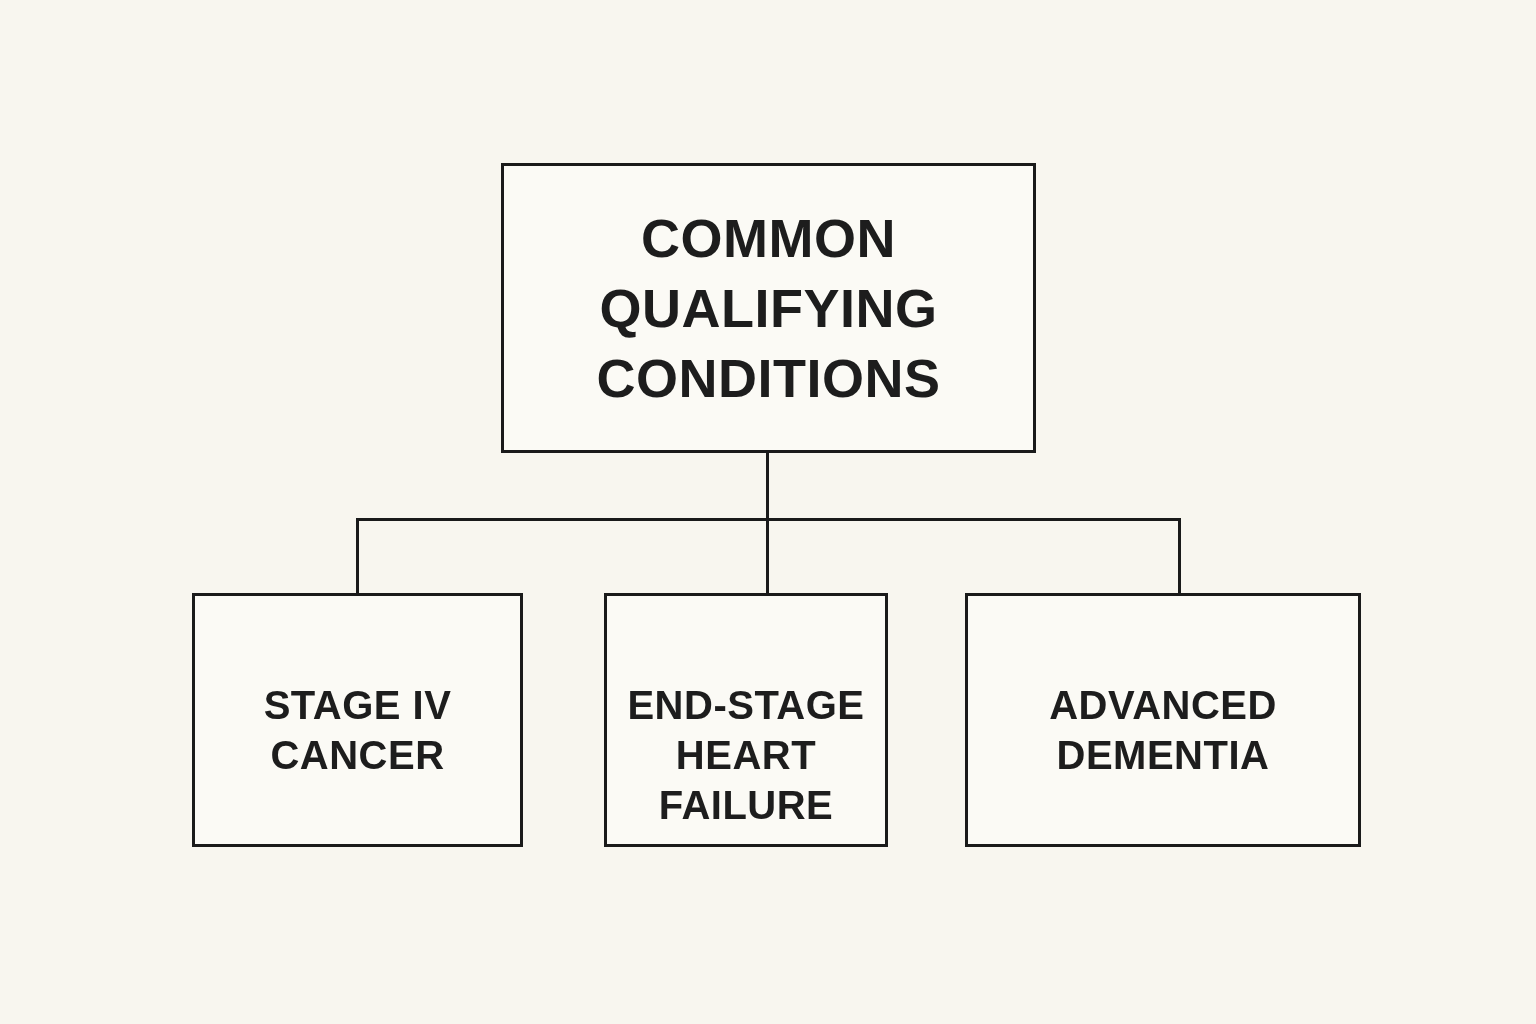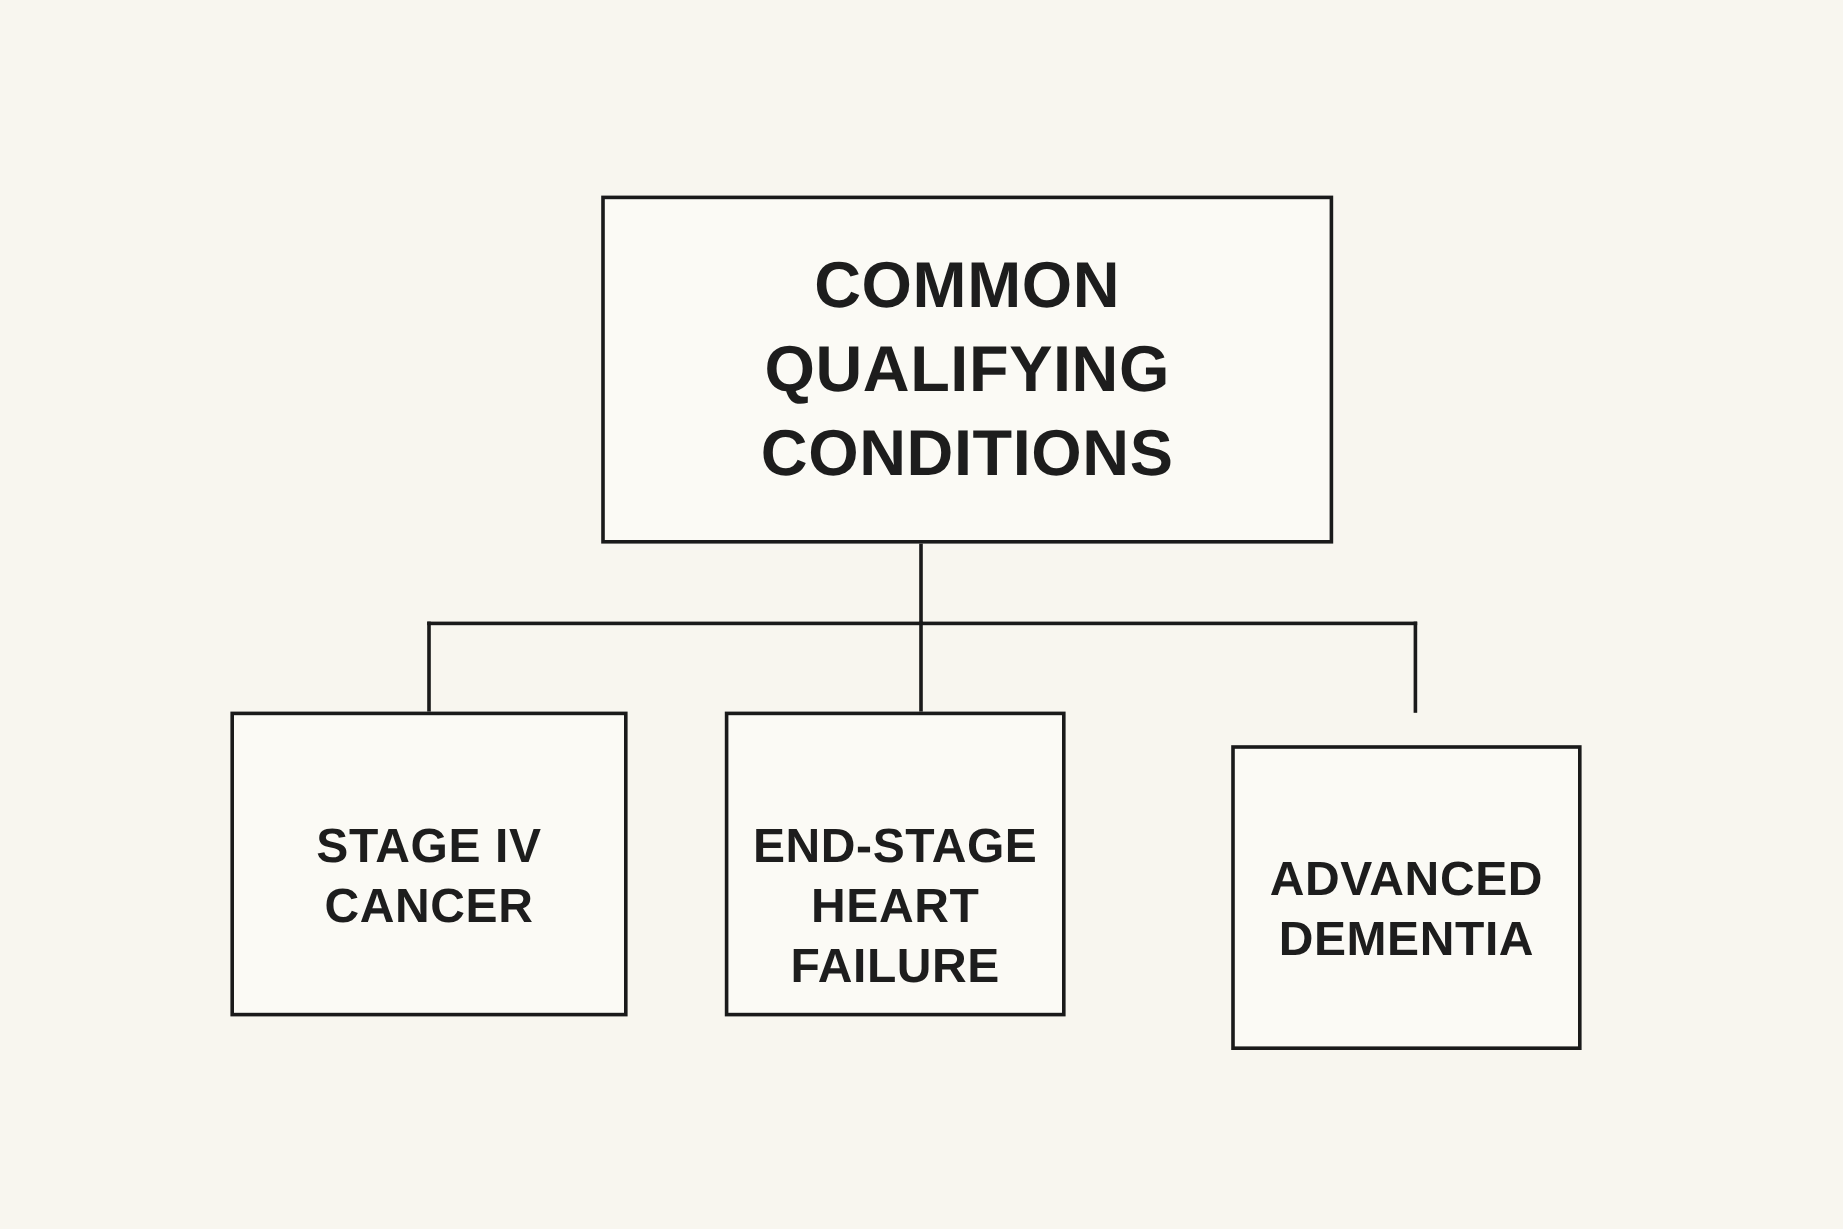--- a/index.html
+++ b/index.html
@@ -28,37 +28,37 @@
     justify-content: center;
     text-align: center;
     color: #1d1d1d;
     font-weight: 700;
     white-space: pre-line;
     letter-spacing: 0.5px;
   }
   .node-root {
     left: 501px;
     top: 163px;
-    width: 610px;
+    width: 535px;
     height: 290px;
     align-items: center;
     font-size: 54px;
     line-height: 70px;
   }
   .node-child {
     top: 593px;
     height: 254px;
     align-items: flex-start;
     padding-top: 84px;
     font-size: 40px;
     line-height: 50px;
   }
   .node-child-1 { left: 192px;  width: 331px; }
   .node-child-2 { left: 604px;  width: 284px; }
-  .node-child-3 { left: 1026px; width: 292px; margin-top: 28px; }
+  .node-child-3 { left: 965px; width: 396px; }
   .connector {
     position: absolute;
     background: #1a1a1a;
   }
   .conn-stem   { left: 766px;  top: 453px; width: 3px;   height: 66px; }
   .conn-branch { left: 356px;  top: 518px; width: 825px; height: 3px;  }
   .conn-drop-1 { left: 356px;  top: 518px; width: 3px;   height: 76px; }
   .conn-drop-2 { left: 766px;  top: 518px; width: 3px;   height: 76px; }
   .conn-drop-3 { left: 1178px; top: 518px; width: 3px;   height: 76px; }
 </style>

